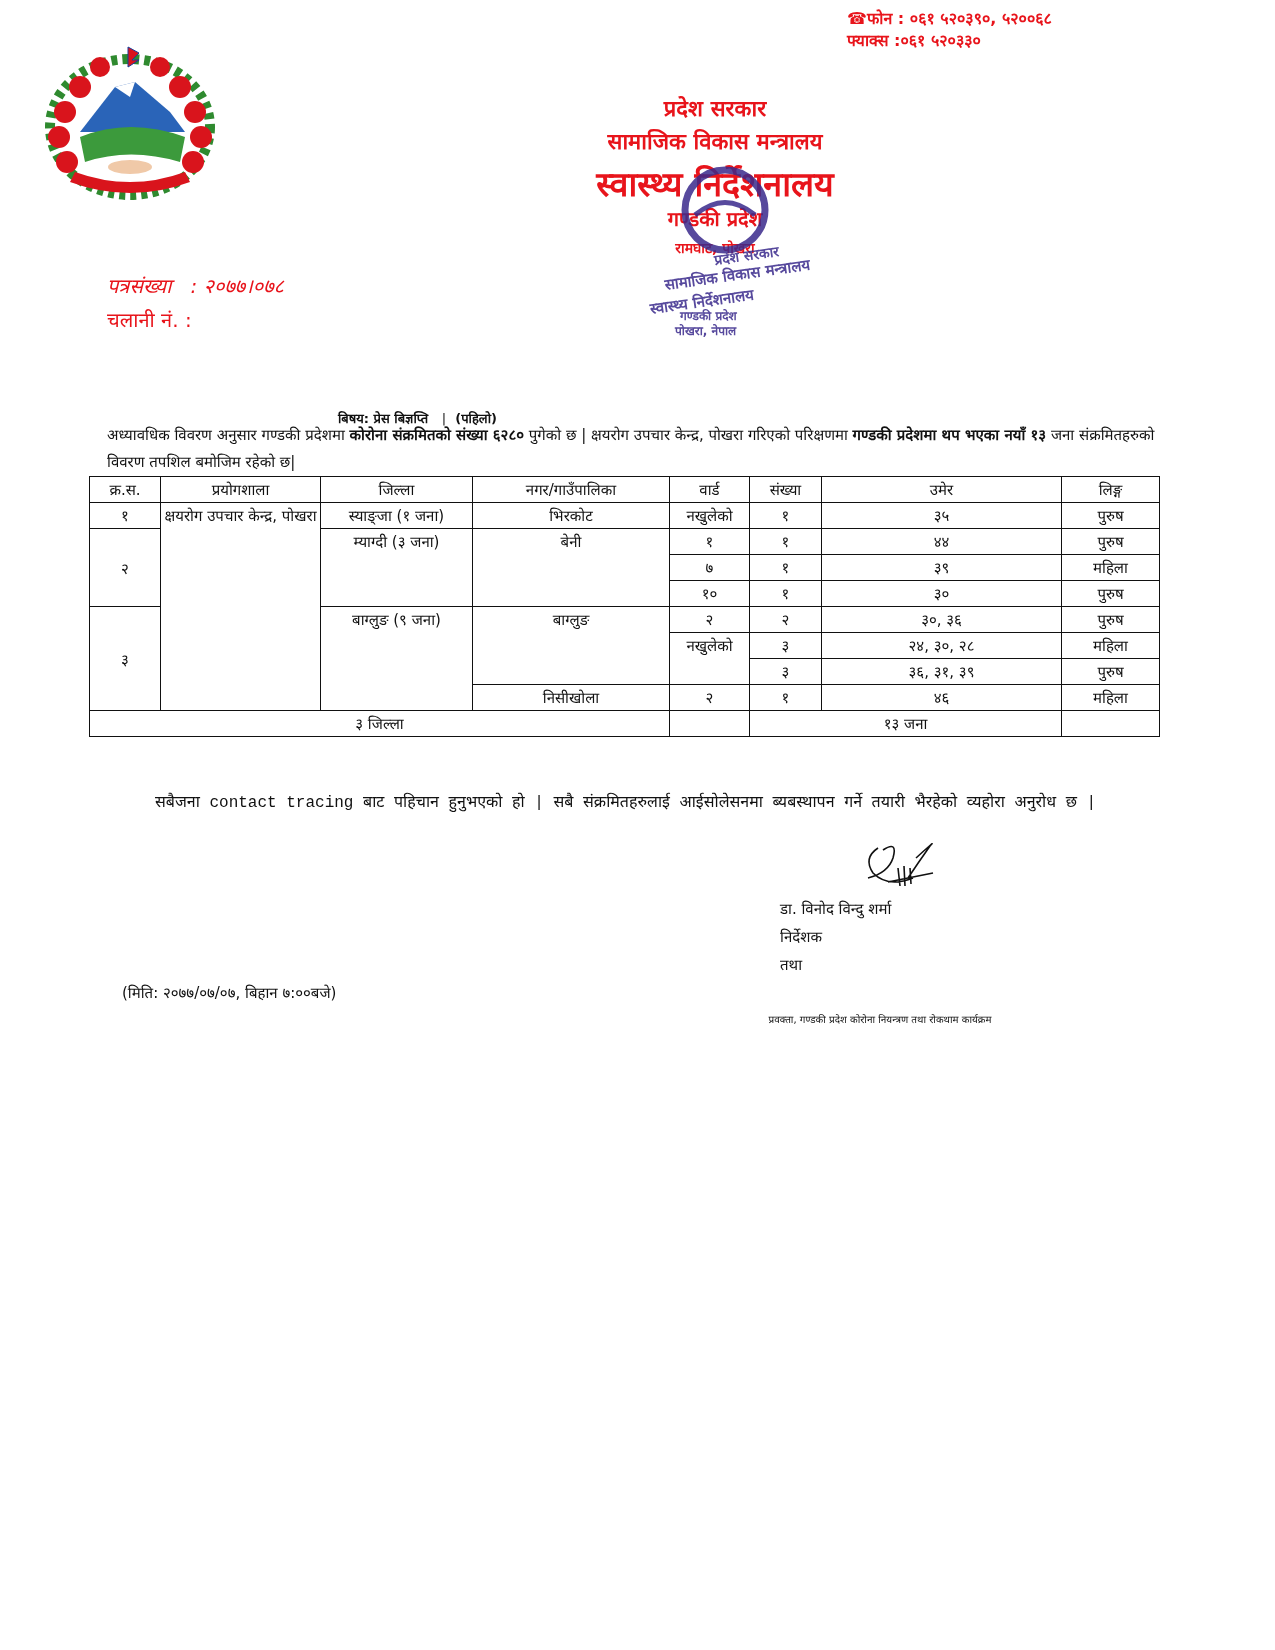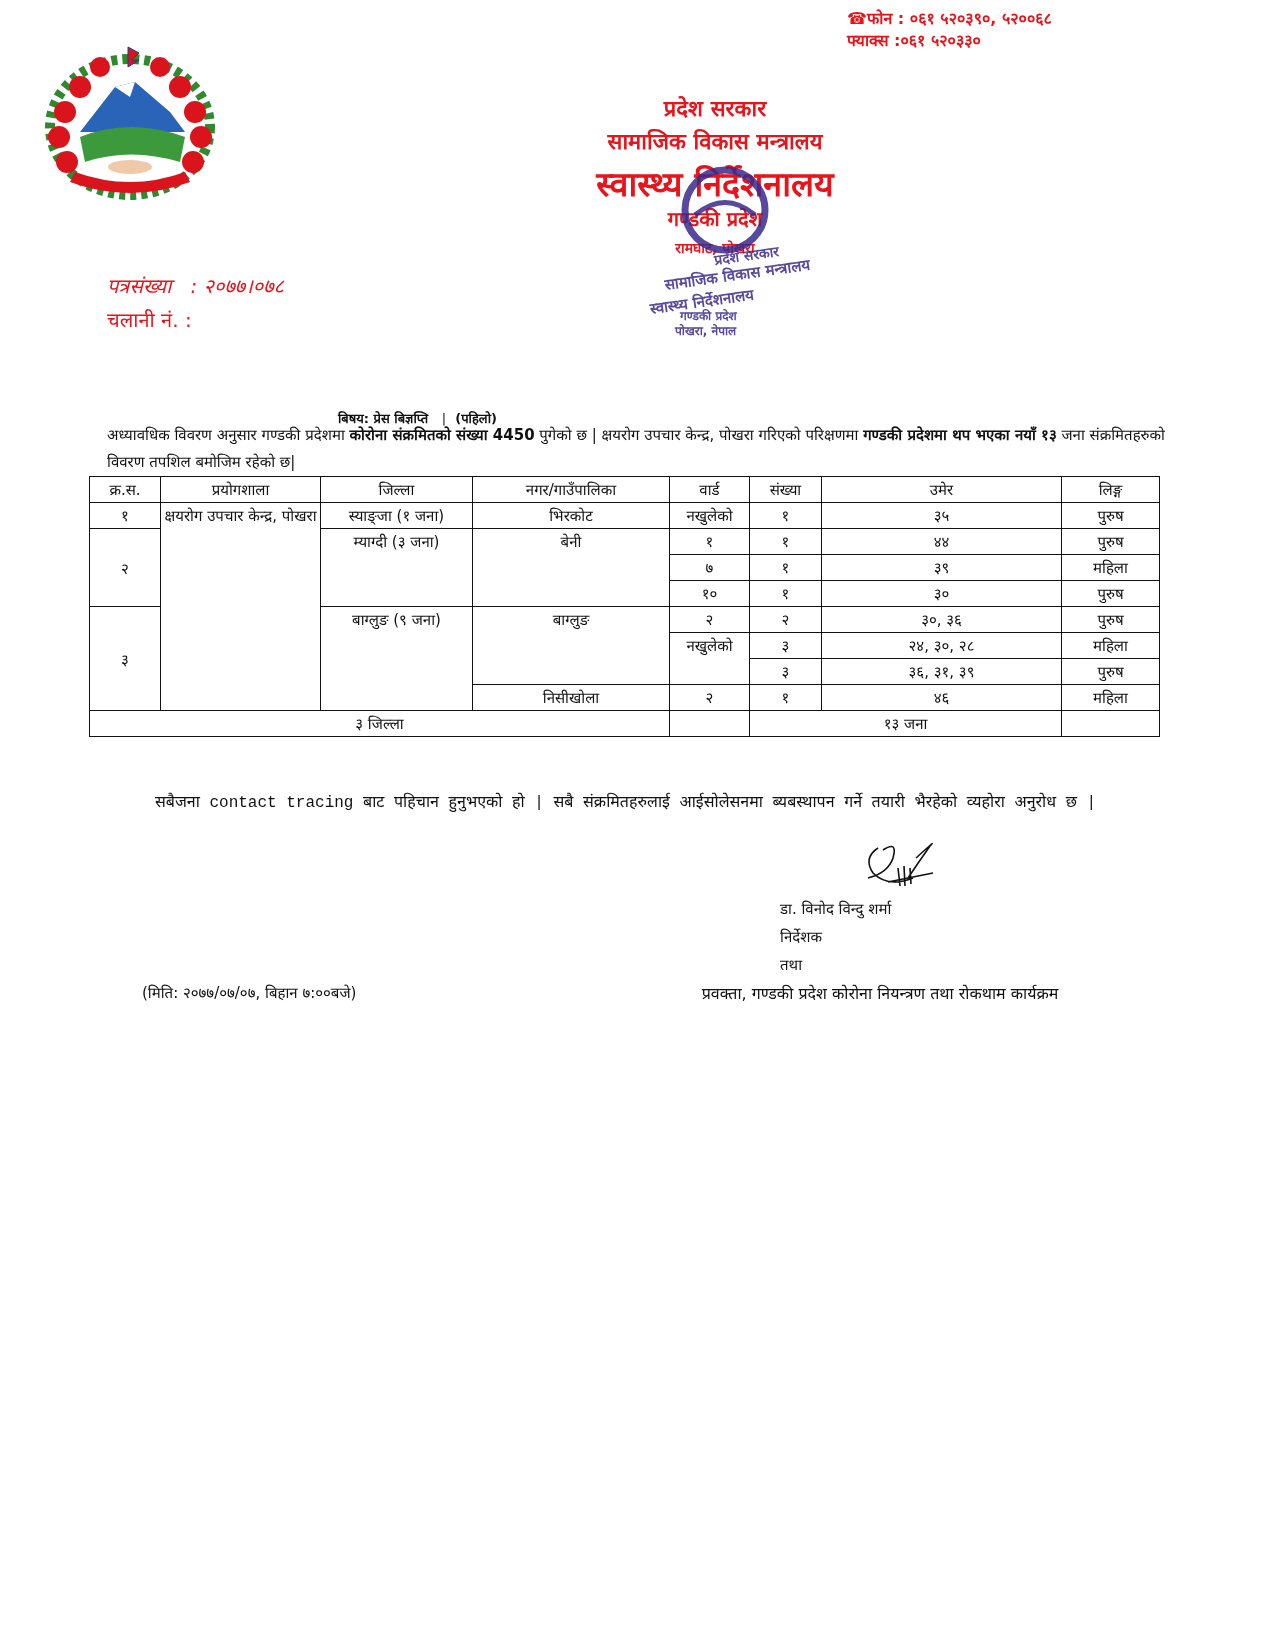--- a/index.html
+++ b/index.html
@@ -20,22 +20,22 @@
   .para b { font-weight:bold; }
   table.data { position:absolute; left:89px; top:476px; border-collapse:collapse;
                font-size:15px; }
   table.data td, table.data th { border:1.6px solid #111; text-align:center; vertical-align:top;
                padding:2px 2px 0 2px; height:23px; font-weight:normal; line-height:22px; }
   .c1{width:66px}.c2{width:155px}.c3{width:147px}.c4{width:192px}.c5{width:75px}.c6{width:67px}.c7{width:235px}.c8{width:93px}
   .mid { vertical-align:middle !important; }
   .closing { left:107px; top:790px; font-size:16px; font-family:Liberation Mono, monospace;margin-left:48px; }
   .sig { left:858px; top:838px; }
   .signame { left:780px; width:240px; text-align:left; font-size:15px; }
-  .date { left:122px; top:982px; font-size:15px;margin-left:20px; }
-  .role { left:680px; top:982px; width:400px; text-align:center; font-size:16px; }
+  .date { left:122px; top:982px; font-size:15px; }
+  .role { left:680px; top:1012px; width:400px; text-align:center; font-size:10px; }
 </style>
 </head>
 <body>
 
 <div class="abs" style="left:35px;top:42px;width:190px;height:160px;">
   <svg width="190" height="160" viewBox="0 0 190 160">
     <ellipse cx="95" cy="85" rx="80" ry="68" fill="none" stroke="#2f8a2f" stroke-width="10" stroke-dasharray="6 5"></ellipse>
     <g fill="#d9141c">
       <circle cx="30" cy="70" r="11"></circle>
         <circle cx="24" cy="95" r="11"></circle>
@@ -83,21 +83,21 @@
 <div class="abs ref" style="top:272px;font-style:italic;">
   <span>पत्रसंख्या</span>&nbsp;&nbsp;&nbsp;<span>: २०७७।०७८</span>
 </div>
 <div class="abs ref" style="top:306px;">चलानी नं. :</div>
 
 <div class="abs subject">
   <span>बिषय: प्रेस बिज्ञप्ति</span>&nbsp;&nbsp;&nbsp;<span style="font-weight:normal">|</span>&nbsp;&nbsp;<span>(पहिलो)</span>
 </div>
 
 <div class="abs para">
-  <span>अध्यावधिक विवरण अनुसार गण्डकी प्रदेशमा </span><b>कोरोना संक्रमितको संख्या 4450</b><span> पुगेको छ | क्षयरोग उपचार केन्द्र, पोखरा गरिएको परिक्षणमा </span><b>गण्डकी प्रदेशमा थप भएका नयाँ १३</b><span> जना संक्रमितहरुको विवरण तपशिल बमोजिम रहेको छ|</span>
+  <span>अध्यावधिक विवरण अनुसार गण्डकी प्रदेशमा </span><b>कोरोना संक्रमितको संख्या ६२८०</b><span> पुगेको छ | क्षयरोग उपचार केन्द्र, पोखरा गरिएको परिक्षणमा </span><b>गण्डकी प्रदेशमा थप भएका नयाँ १३</b><span> जना संक्रमितहरुको विवरण तपशिल बमोजिम रहेको छ|</span>
 </div>
 
 <table class="data">
   <tbody>
       <tr>
     <th class="c1">क्र.स.</th>
     <th class="c2">प्रयोगशाला</th>
     <th class="c3">जिल्ला</th>
     <th class="c4">नगर/गाउँपालिका</th>
     <th class="c5">वार्ड</th>

